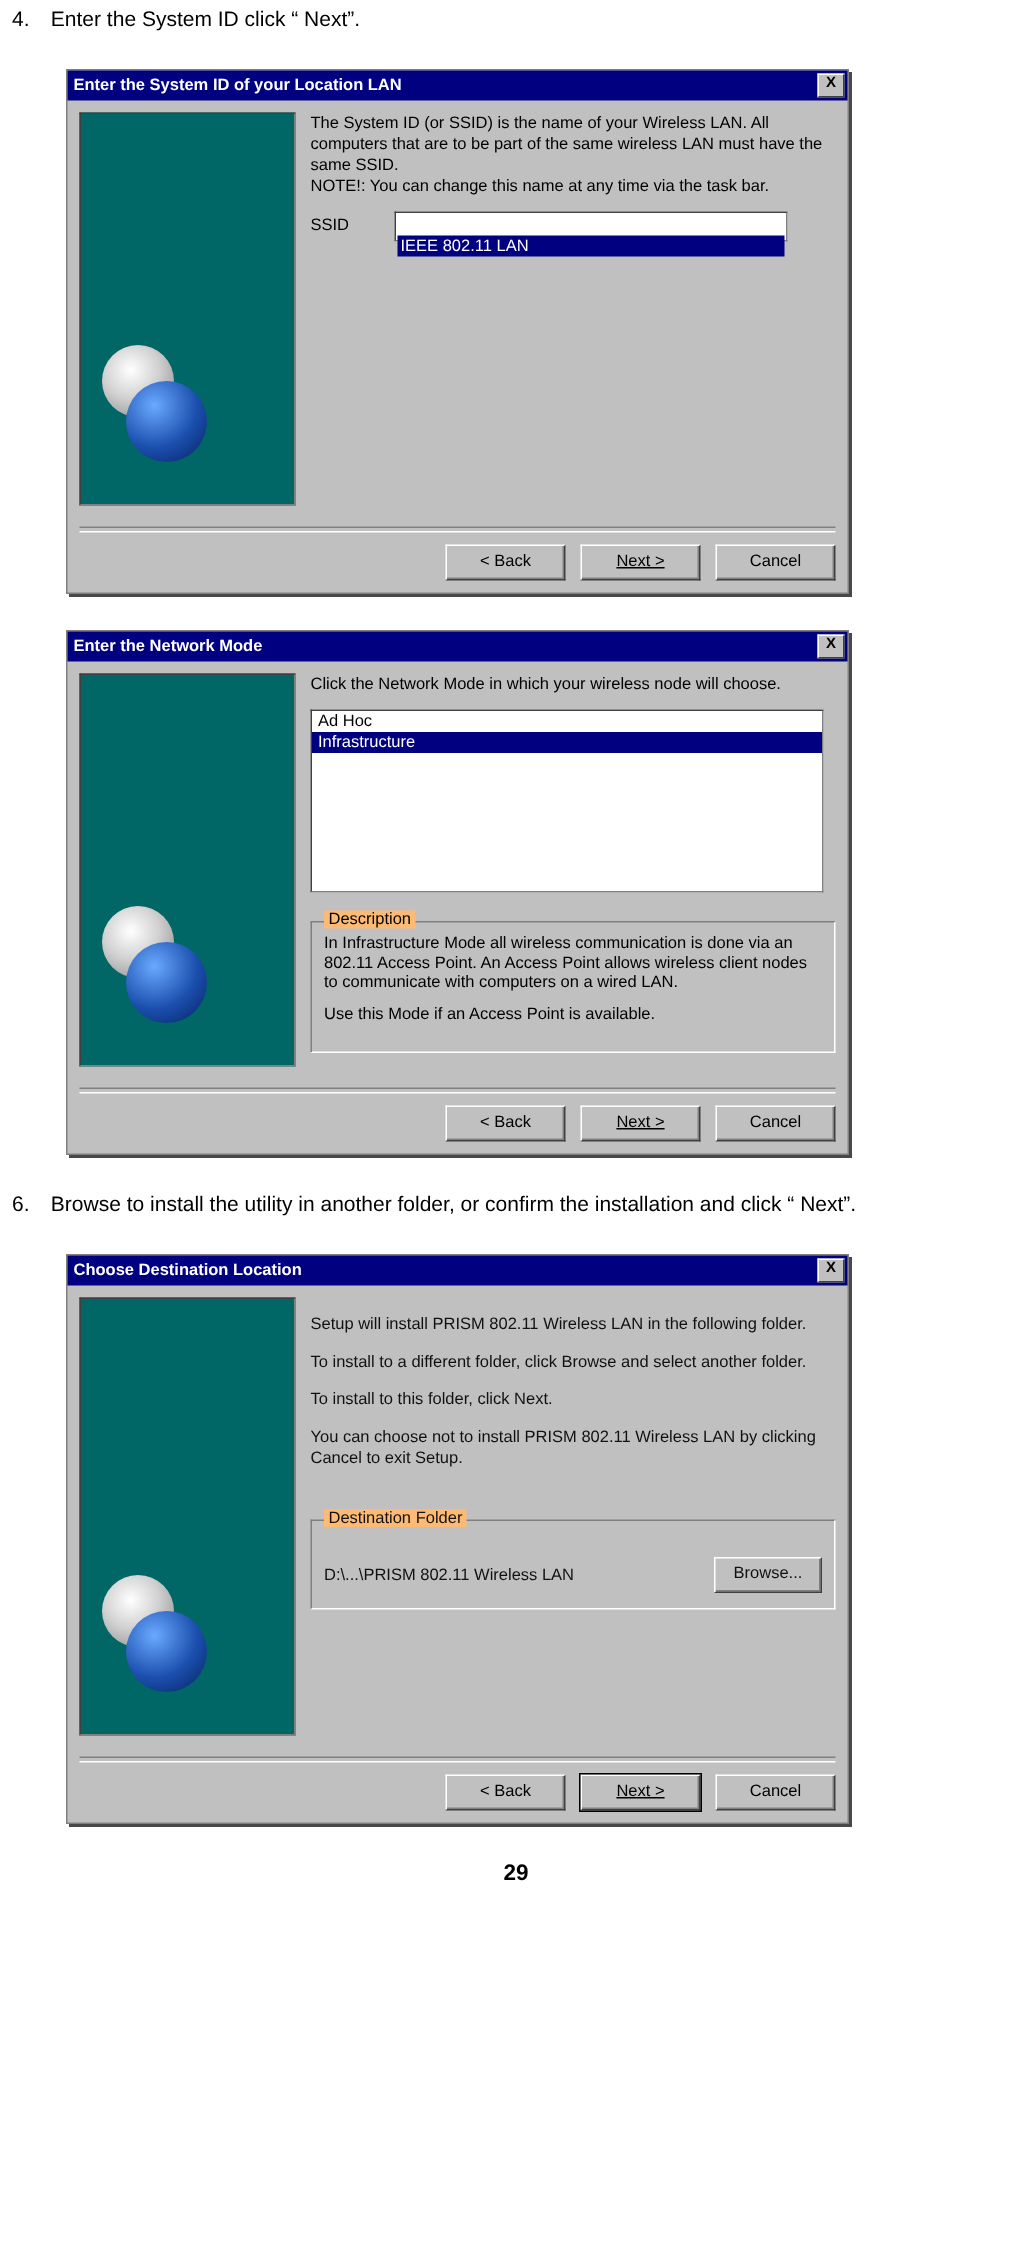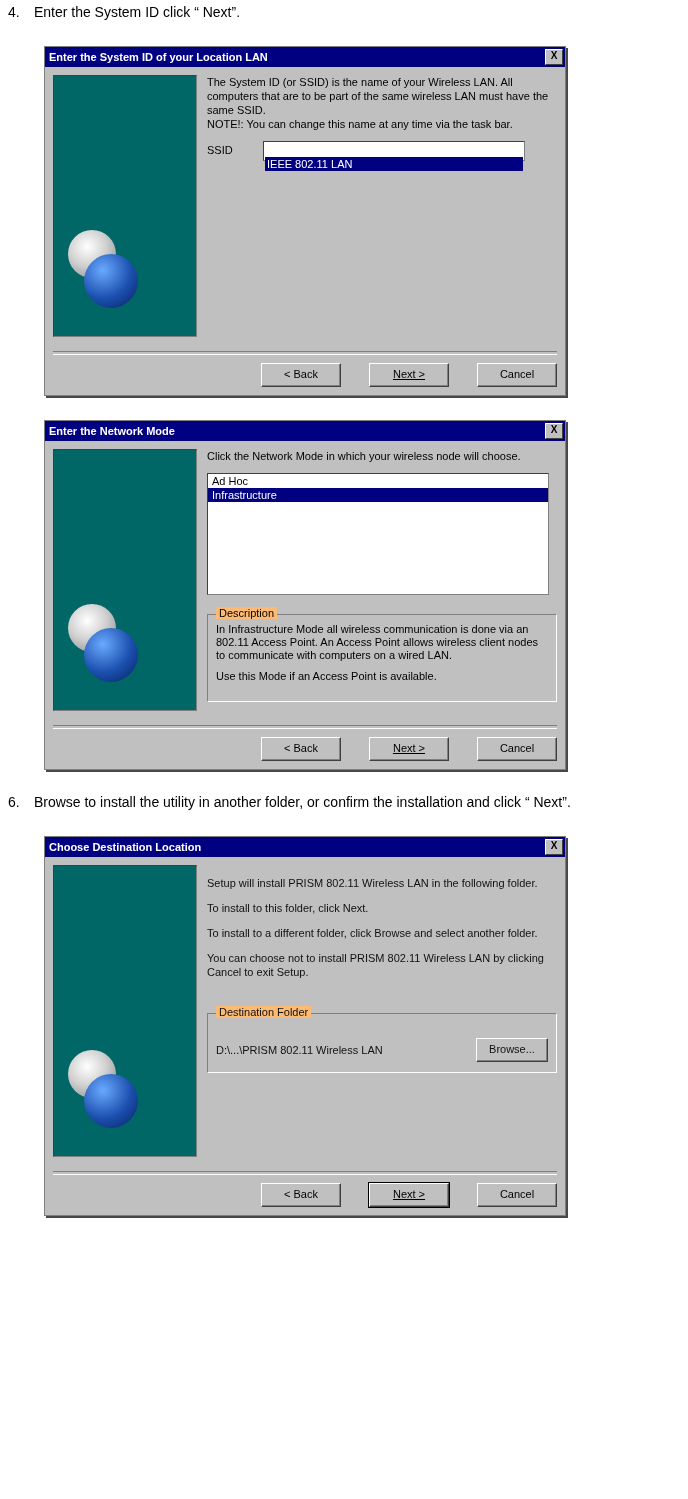--- a/index.html
+++ b/index.html
@@ -22,21 +22,21 @@
   .text-field{width:260px}
   .sel-wrap{position:relative;width:260px;height:18px;background:#fff;border:1px solid #808080;border-top-color:#404040;border-left-color:#404040}
   .sel-wrap .hl{position:absolute;left:1px;top:15px;right:1px;height:14px;background:#000080;color:#fff;font-size:11px;padding:0 2px;line-height:14px}
   .listbox{width:340px;height:120px;background:#fff;border:1px solid #808080;border-top-color:#404040;border-left-color:#404040;font-size:11px;margin-bottom:19px}
   .listbox .opt{padding:0 4px;line-height:14px}
   .listbox .opt.selected{background:#000080;color:#fff}
   .group-box{border:1px solid #808080;border-right-color:#fff;border-bottom-color:#fff;padding:8px 8px 10px 8px;position:relative;margin-top:4px}
   .group-box .legend{position:absolute;top:-8px;left:8px;background:#fdba74;padding:0 3px;font-size:11px}
   .group-box p{margin:0 0 8px 0;font-size:11px;line-height:13px}
   .sep{height:2px;margin:6px 8px 0 8px;border-top:1px solid #808080;border-bottom:1px solid #fff}
-  .btn-row{display:flex;justify-content:flex-end;gap:28px;padding:8px}
+  .btn-row{display:flex;justify-content:flex-end;gap:10px;padding:8px}
   .btn{width:78px;height:22px;font-size:11px;background:#c0c0c0;border:1px solid #fff;border-right-color:#404040;border-bottom-color:#404040;box-shadow:inset -1px -1px 0 #808080;line-height:20px;text-align:center;cursor:default}
   .btn.default{outline:1px solid #000}
   .u{text-decoration:underline}
   .d3 .right-col{font-size:11px;color:#111}
   .dest-row{display:flex;align-items:center;justify-content:space-between;margin-top:16px}
   .dest-path{font-size:11px}
   .d3 .side-panel{height:290px}
   .page-num{text-align:center;font-weight:bold;font-size:15px;margin-top:14px}
 </style>
 </head>
@@ -122,33 +122,34 @@
       <span class="caption">Choose Destination Location</span>
       <span class="close-btn">X</span>
     </div>
     <div class="dlg-body">
       <div class="side-panel">
         <div class="cd"></div>
         <div class="globe"></div>
       </div>
       <div class="right-col">
         <p class="info-text">Setup will install PRISM 802.11 Wireless LAN in the following folder.</p>
+        <p class="info-text">To install to a different folder, click Browse and select another folder.</p>
         <p class="info-text">To install to this folder, click Next.</p>
-        <p class="info-text">To install to a different folder, click Browse and select another folder.</p>
         <p class="info-text" style="margin-bottom:34px">You can choose not to install PRISM 802.11 Wireless LAN by clicking Cancel to exit Setup.</p>
         <div class="group-box">
           <div class="legend">Destination Folder</div>
           <div class="dest-row">
             <span class="dest-path">D:\...\PRISM 802.11 Wireless LAN</span>
             <div class="btn" style="width:70px"><span>Browse...</span></div>
           </div>
         </div>
       </div>
     </div>
     <div class="sep"></div>
     <div class="btn-row">
       <div class="btn"><span>&lt; Back</span></div>
       <div class="btn default"><span class="u">Next &gt;</span></div>
       <div class="btn"><span>Cancel</span></div>
     </div>
   </div>
 
+  <div class="page-num">29</div>
 </div>
 
 </body></html>

